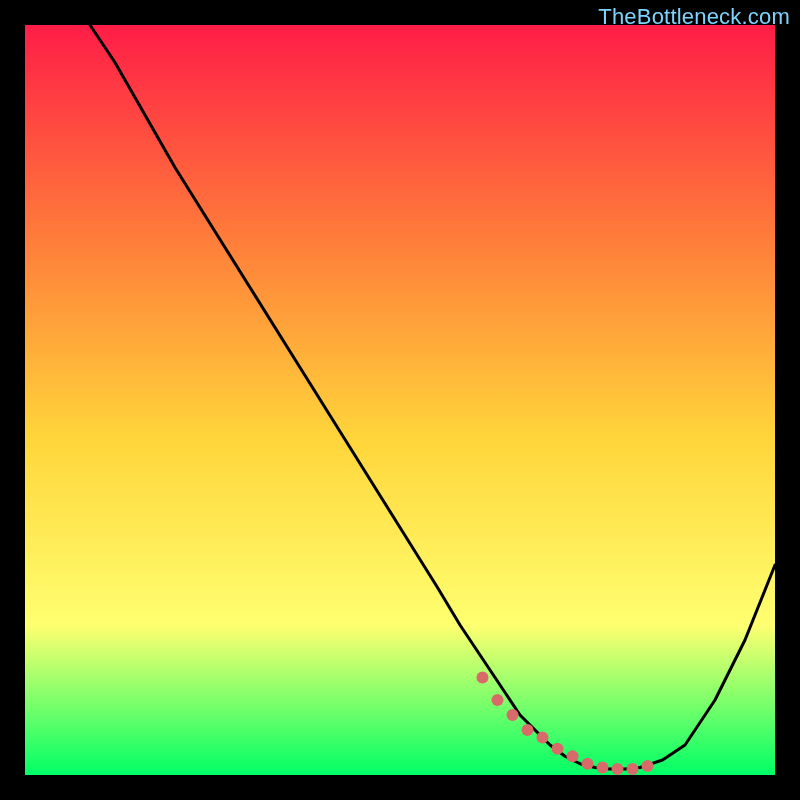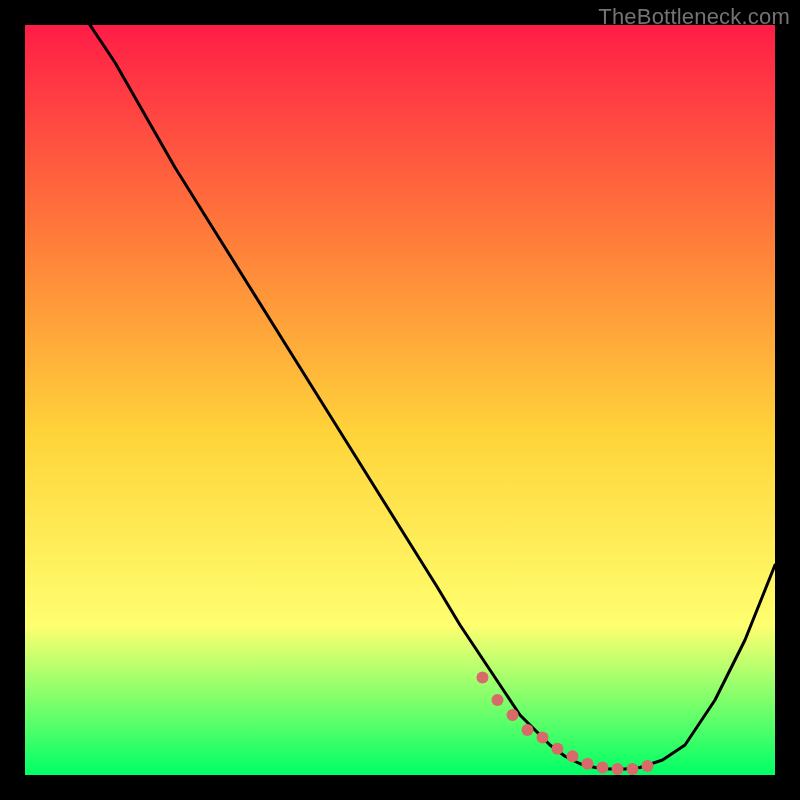--- a/index.html
+++ b/index.html
@@ -10,21 +10,21 @@
     height: 800px;
     background: #000;
   }
   .watermark {
     position: absolute;
     top: 4px;
     right: 10px;
     font-family: Arial, Helvetica, sans-serif;
     font-size: 22px;
     font-weight: 500;
-    color: #737373;
+    color: #7dd3fc;
     letter-spacing: 0.2px;
     z-index: 10;
   }
   .plot-frame {
     position: absolute;
     left: 25px;
     top: 25px;
     width: 750px;
     height: 750px;
   }

